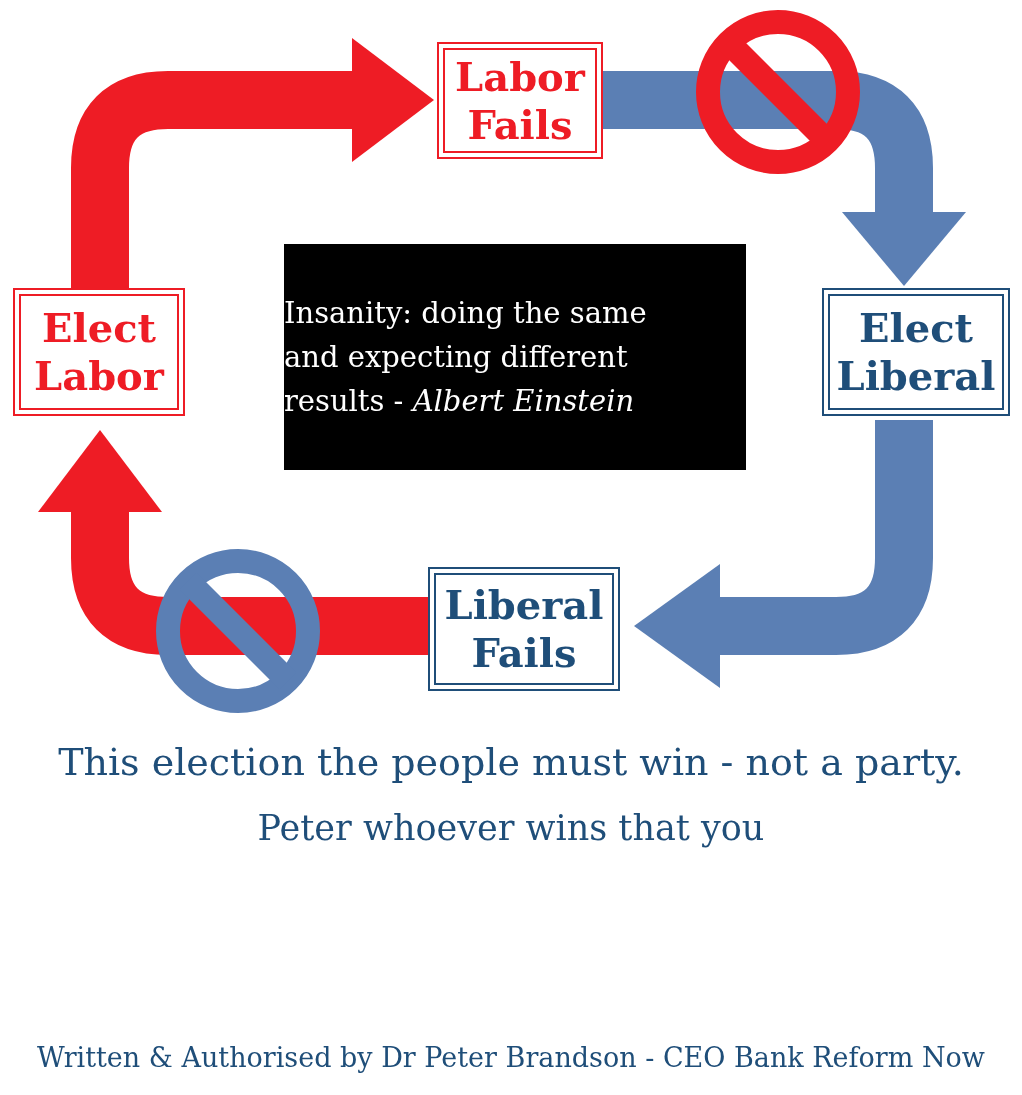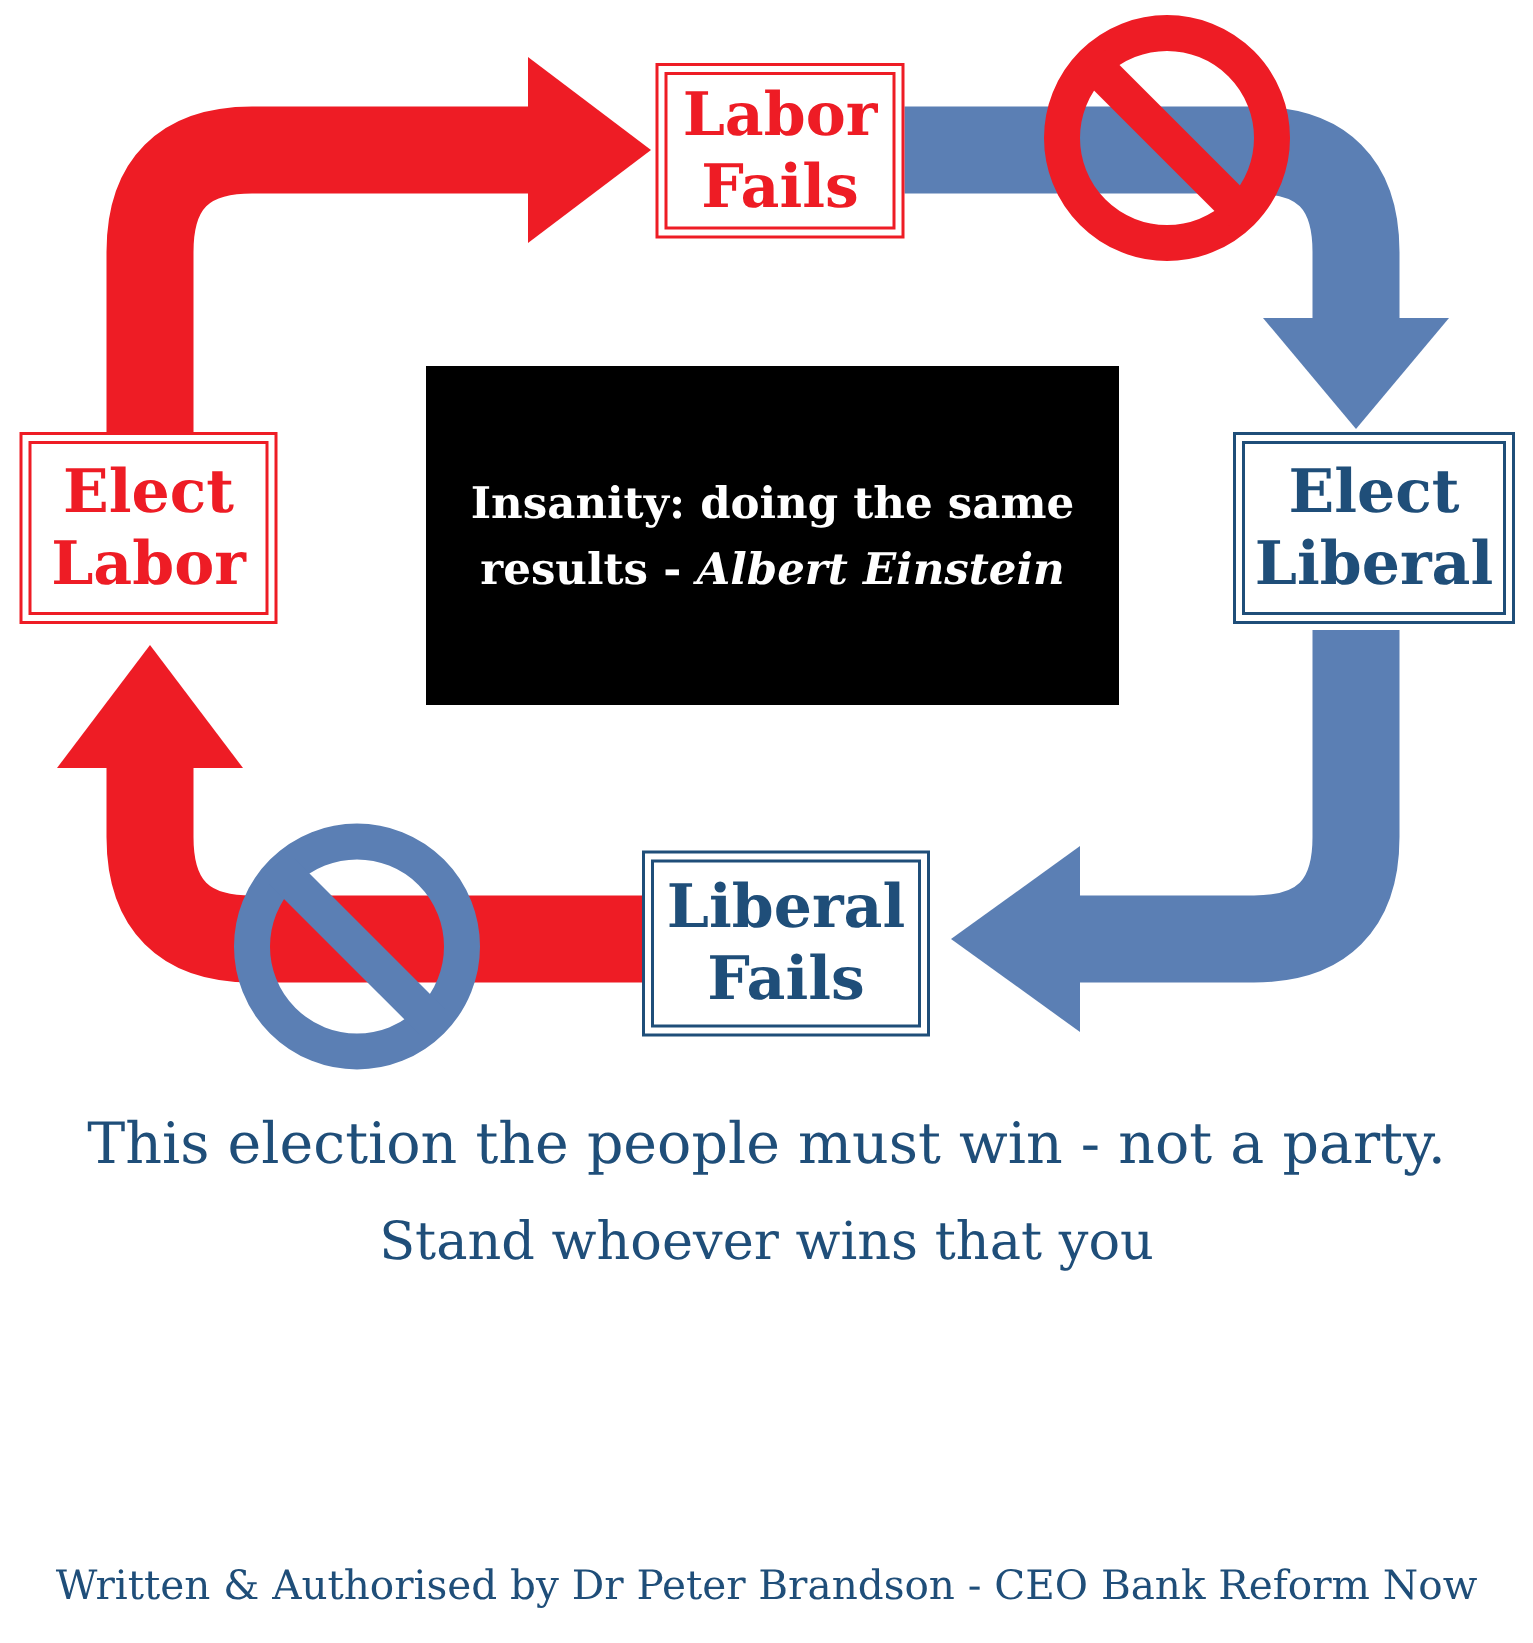--- a/index.html
+++ b/index.html
@@ -33,22 +33,22 @@
   .cycle-box.blue{border:2px solid var(--navy);color:var(--navy);}
   .cycle-box.blue .inner{border:2px solid var(--navy);}
   #box-labor-fails{left:437px;top:42px;width:166px;height:117px;}
   #box-elect-liberal{left:822px;top:288px;width:188px;height:128px;}
   #box-liberal-fails{left:428px;top:567px;width:192px;height:124px;}
   #box-elect-labor{left:13px;top:288px;width:172px;height:128px;}
 
   .quote{
     position:absolute;left:284px;top:244px;width:462px;height:226px;
     background:var(--quote-bg);color:var(--quote-text);
-    display:flex;flex-direction:column;align-items:center;justify-content:center;
-    font-weight:bold;font-size:29px;line-height:1.52;text-align:center;
+    display:flex;flex-direction:column;align-items:flex-start;justify-content:center;
+    font-weight:normal;font-size:29px;line-height:1.52;text-align:center;
   }
   .quote em{font-style:italic;}
 
   .footer-line{position:absolute;left:0;width:100%;text-align:center;color:var(--navy);font-weight:normal;white-space:nowrap;}
   #f1{top:740px;font-size:38px;}
   #f2{top:808px;font-size:35px;}
   #f3{top:868px;font-size:61px;letter-spacing:1px;}
   #f4{top:966px;font-size:44px;}
   #f5{top:1042px;font-size:27px;}
   sup{font-size:55%;vertical-align:super;line-height:0;}
@@ -106,24 +106,25 @@
 
   <div class="cycle-box red" id="box-elect-labor">
     <div class="inner">
       <span>Elect</span>
       <span>Labor</span>
     </div>
   </div>
 
   <div class="quote">
     <div>Insanity: doing the same</div>
+    <div>and expecting different</div>
     <div>
       <span>results  - </span><em>Albert Einstein</em>
     </div>
   </div>
 
   <div class="footer-line" id="f1">This election the people must win - not a party.</div>
-  <div class="footer-line" id="f2">Stand whoever wins that you</div>
+  <div class="footer-line" id="f2">Peter whoever wins that you</div>
   <div class="footer-line" id="f5">
     <span>Written &amp; Authorised by Dr Peter Brandson - CEO Bank Reform Now</span>
   </div>
 
 </div>
 
 </body></html>

